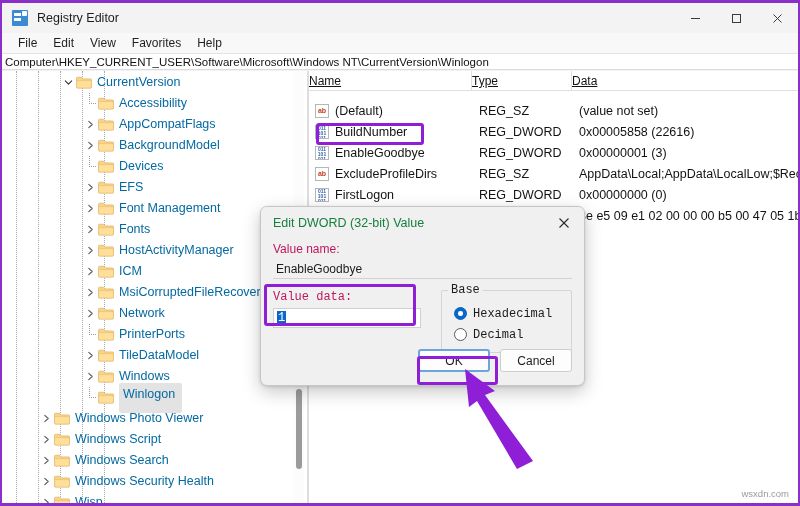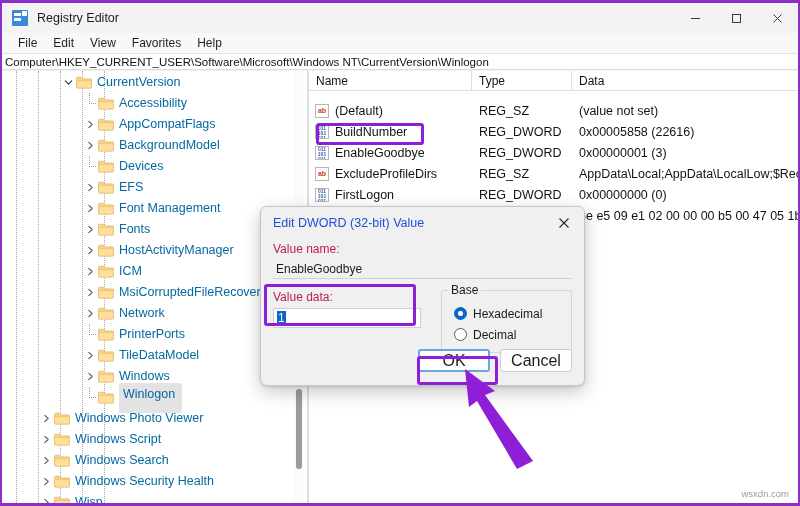--- a/index.html
+++ b/index.html
@@ -188,22 +188,23 @@
   .list-header {
     position: absolute; left: 0; top: 0;
     width: 100%; height: 20px;
     background: #ffffff;
     border-bottom: 1px solid #e0e0e0;
     display: flex;
     font-size: 12px; color: #131313;
   }
   .hcell {
     position: relative;
-    line-height: 20px; padding-left: 7px;
+    line-height: 20px; 
     border-right: 1px solid #e0e0e0;
+    text-decoration: underline;
   }
   .hcell.c-name { width: 163px; }
   .hcell.c-type { width: 100px; }
   .hcell.c-data { flex: 1; border-right: none; }
   .list-rows {
     position: absolute; left: 0; top: 21px; width: 100%; margin-top: 8px;
   }
   .vrow {
     height: 21px; display: flex; align-items: center;
     font-size: 12.5px; color: #131313;
@@ -234,40 +235,40 @@
     background: #f0f0f0;
     border: 1px solid #c6c6c6;
     border-radius: 7px;
     box-shadow: 0 6px 18px rgba(0,0,0,0.22), 0 1px 3px rgba(0,0,0,0.12);
     overflow: hidden;
   }
   .dlg-title {
     height: 31px;
     display: flex; align-items: center;
     padding-left: 12px;
-    font-size: 12.5px; color: #1d4ed8;
+    font-size: 12.5px; color: #15803d;
     background: #f0f0f0;
   }
   .dlg-close {
     position: absolute; right: 0; top: 0;
     width: 40px; height: 31px;
     display: flex; align-items: center; justify-content: center;
     color: #2b2b2b;
   }
   .dlg-body { padding: 4px 12px 0 12px; position: relative; }
   .field-label { font-size: 12px; color: #be185d; margin-bottom: 4px; }
   .dlg-input {
     height: 19px; background: #ffffff;
     border: none; border-bottom: 1px solid #dadada;
     font-size: 12px; color: #1b1b1b;
     display: flex; align-items: center;
     padding-left: 3px;
   }
   .dlg-input.readonlyish { background: #f0f0f0; border-bottom: 1px solid #d2d2d2; }
-  .row2 { display: flex; margin-top: 11px; }
+  .row2 { display: flex; margin-top: 11px; font-family: Liberation Mono, monospace; }
   .vdata-box {
     width: 148px;
     position: relative;
   }
   .vdata-input {
     height: 20px;
     background: #ffffff;
     border: 1px solid #cfcfcf;
     display: flex; align-items: center;
     padding-left: 3px;
@@ -308,21 +309,21 @@
   }
   .dlg-buttons {
     position: absolute; right: 12px; bottom: 13px;
     display: flex; gap: 10px;
   }
   .dlg-btn {
     width: 72px; height: 23px;
     background: #fdfdfd;
     border: 1px solid #cdcdcd;
     border-radius: 3px;
-    font-size: 16px; color: #1b1b1b;
+    font-size: 12px; color: #1b1b1b;
     display: flex; align-items: center; justify-content: center;
   }
   .dlg-btn.primary {
     border: 2px solid #6ba4de;
     background: #fdfdfd;
   }
 
   
   .hl {
     position: absolute;

